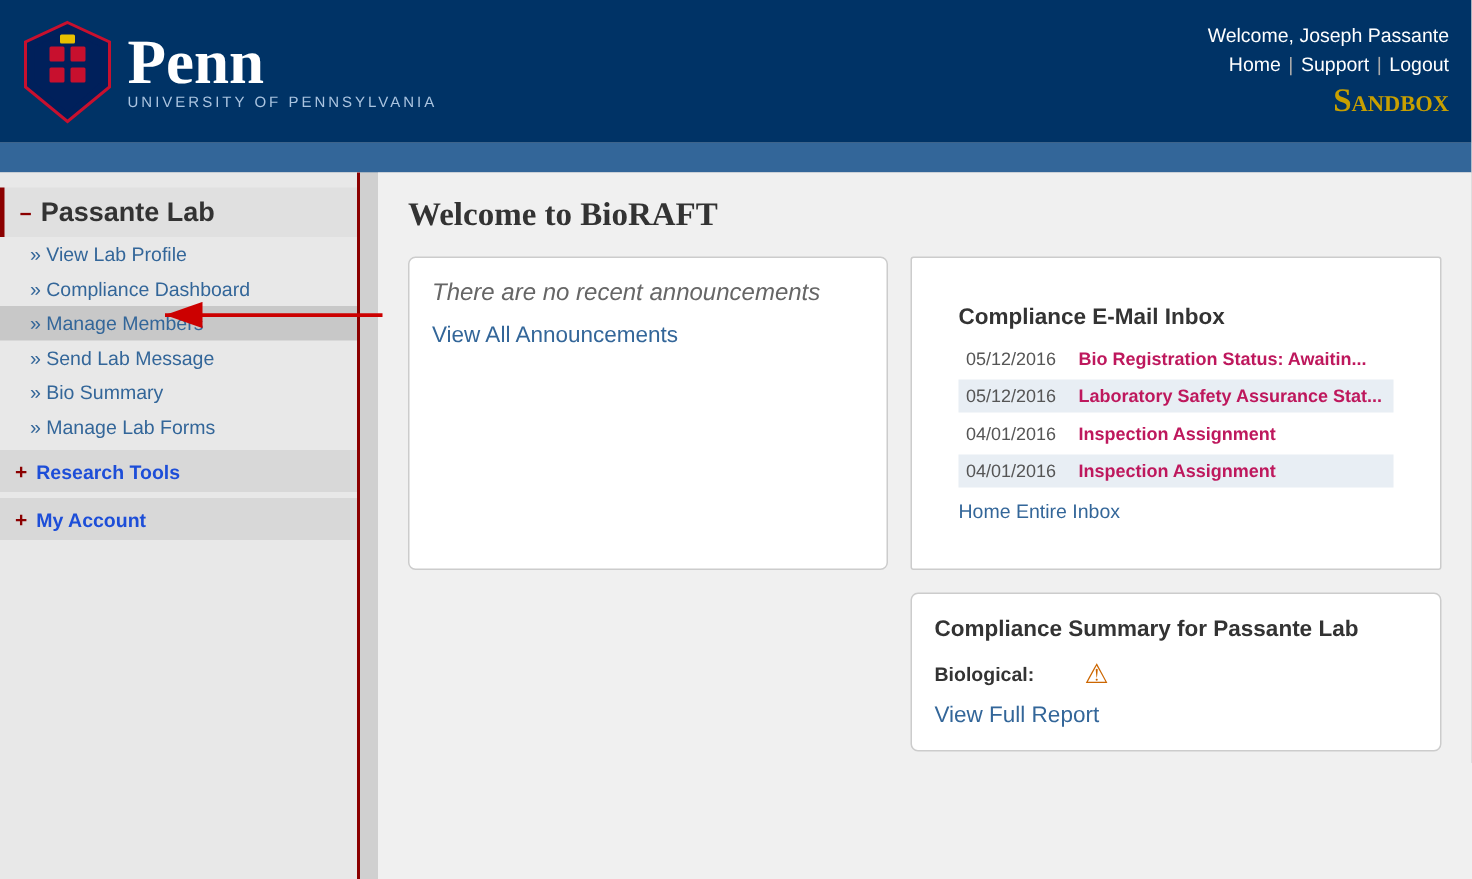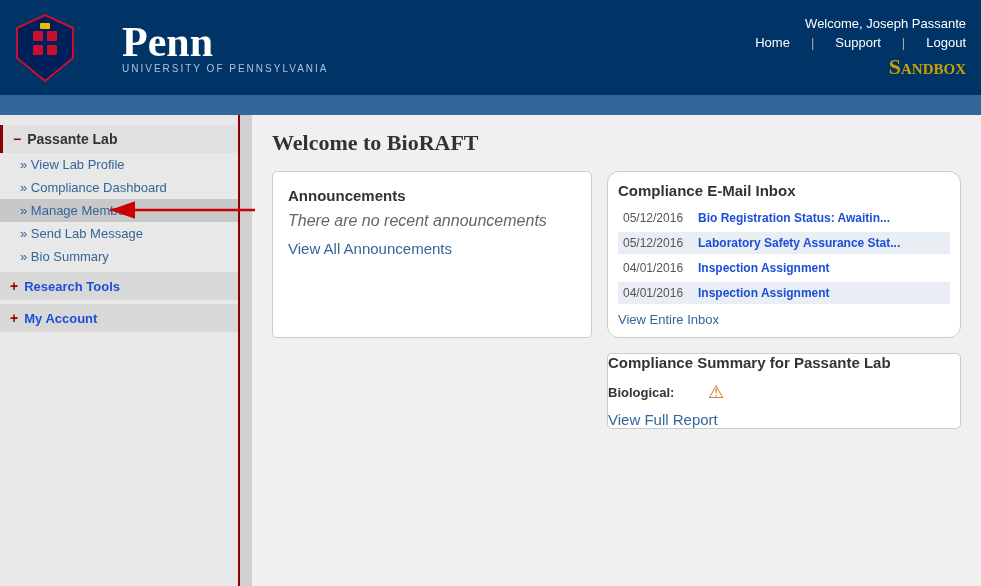--- a/index.html
+++ b/index.html
@@ -11,21 +11,20 @@
       height: 95px;
       display: flex;
       align-items: center;
       justify-content: space-between;
       padding: 0 15px;
       position: relative;
     }
     #logo-area {
       display: flex;
       align-items: center;
-      gap: 37px;
     }
     #penn-shield {
       width: 60px;
       height: 70px;
       margin-right: 10px;
     }
     #penn-text {
       display: flex;
       flex-direction: column;
       color: white;
@@ -50,21 +49,21 @@
       align-items: flex-end;
       margin-left: 37px;
     }
     #welcome-text {
       color: white;
       font-size: 13px;
       margin-bottom: 4px;
     }
     #nav-links {
       display: flex;
-      gap: 16px;
+      gap: 0;
       color: white;
       font-size: 13px;
     }
     #nav-links a {
       color: white;
       text-decoration: none;
     }
     #nav-links span {
       margin: 0 5px;
       color: #aaa;
@@ -109,21 +108,21 @@
     }
     #sidebar-lab-header .minus-icon {
       color: #8b0000;
       font-weight: bold;
       margin-right: 6px;
       font-size: 14px;
     }
     #sidebar-lab-name {
       font-weight: bold;
       color: #333;
-      font-size: 14px;
+      font-size: 18px;
     }
     .sidebar-item {
       padding: 4px 16px 4px 20px;
       cursor: pointer;
     }
     .sidebar-item a {
       color: #336699;
       text-decoration: none;
       font-size: 13px;
     }
@@ -194,58 +193,59 @@
     .card-link {
       color: #336699;
       text-decoration: none;
       font-size: 15px;
     }
 
     
     #email-card {
       background: white;
       border: 1px solid #ccc;
-      border-radius: 12px;
-      padding: 10px;
+      border-radius: 2px;
+      padding: 31px;
       flex: 1;
     }
     .email-row {
       display: flex;
       align-items: flex-start;
       padding: 4px 5px;
       margin-bottom: 3px;
     }
     .email-row:nth-child(odd) {
       background: #e8eef4;
     }
     .email-date {
       color: #555;
       font-size: 12px;
       width: 75px;
       flex-shrink: 0;
     }
     .email-subject {
-      color: #1d4ed8;
+      color: #be185d;
       font-size: 12px;
       text-decoration: none;
       font-weight: bold;
     }
     .view-inbox-link {
       color: #336699;
       text-decoration: none;
       font-size: 13px;
       display: block;
       margin-top: 8px;
     }
 
     
     #compliance-card {
       background: white;
       border: 1px solid #ccc;
       border-radius: 5px;
+      padding: 15px;
       margin-top: 15px;
       width: calc(100% - 335px);
       margin-left: auto;
     }
     .compliance-title {
       font-size: 15px;
       font-weight: bold;
       color: #333;
       margin-bottom: 10px;
     }
@@ -340,38 +340,40 @@
     </div>
     <div class="sidebar-item highlighted">
       <a>» Manage Members</a>
     </div>
     <div class="sidebar-item">
       <a>» Send Lab Message</a>
     </div>
     <div class="sidebar-item">
       <a>» Bio Summary</a>
     </div>
+    <div class="sidebar-item">
+      <a>» Manage Lab Forms</a>
+    </div>
 
     <div class="sidebar-section">
       <span class="plus-icon">+</span>
       <span class="sidebar-section-label">Research Tools</span>
     </div>
     <div class="sidebar-section">
       <span class="plus-icon">+</span>
       <span class="sidebar-section-label">My Account</span>
     </div>
   </div>
 
   <div id="content">
     <h1 id="page-title">Welcome to BioRAFT</h1>
 
     <div id="cards-row">
 
       <div id="announcements-card">
-        <div class="card-title">Announcements</div>
         <div class="card-subtitle">There are no recent announcements</div>
         <a class="card-link">View All Announcements</a>
       </div>
 
       <div id="email-card">
         <div class="card-title">Compliance E-Mail Inbox</div>
 
         <div class="email-row">
           <span class="email-date">05/12/2016</span>
           <a class="email-subject">Bio Registration Status: Awaitin...</a>
@@ -382,21 +384,21 @@
         </div>
         <div class="email-row">
           <span class="email-date">04/01/2016</span>
           <a class="email-subject">Inspection Assignment</a>
         </div>
         <div class="email-row">
           <span class="email-date">04/01/2016</span>
           <a class="email-subject">Inspection Assignment</a>
         </div>
 
-        <a class="view-inbox-link">View Entire Inbox</a>
+        <a class="view-inbox-link">Home Entire Inbox</a>
       </div>
     </div>
 
     <div id="compliance-card">
       <div class="compliance-title">Compliance Summary for Passante Lab</div>
       <div class="compliance-row">
         <span class="compliance-label">Biological:</span>
         <span class="warning-icon">⚠</span>
       </div>
       <a class="card-link">View Full Report</a>

